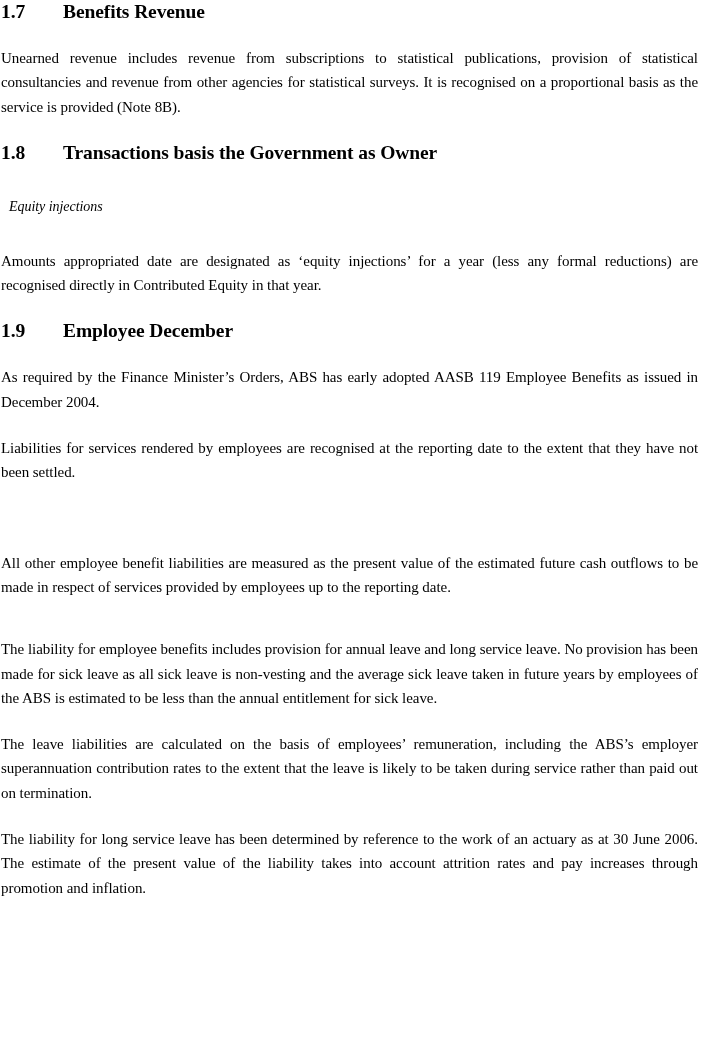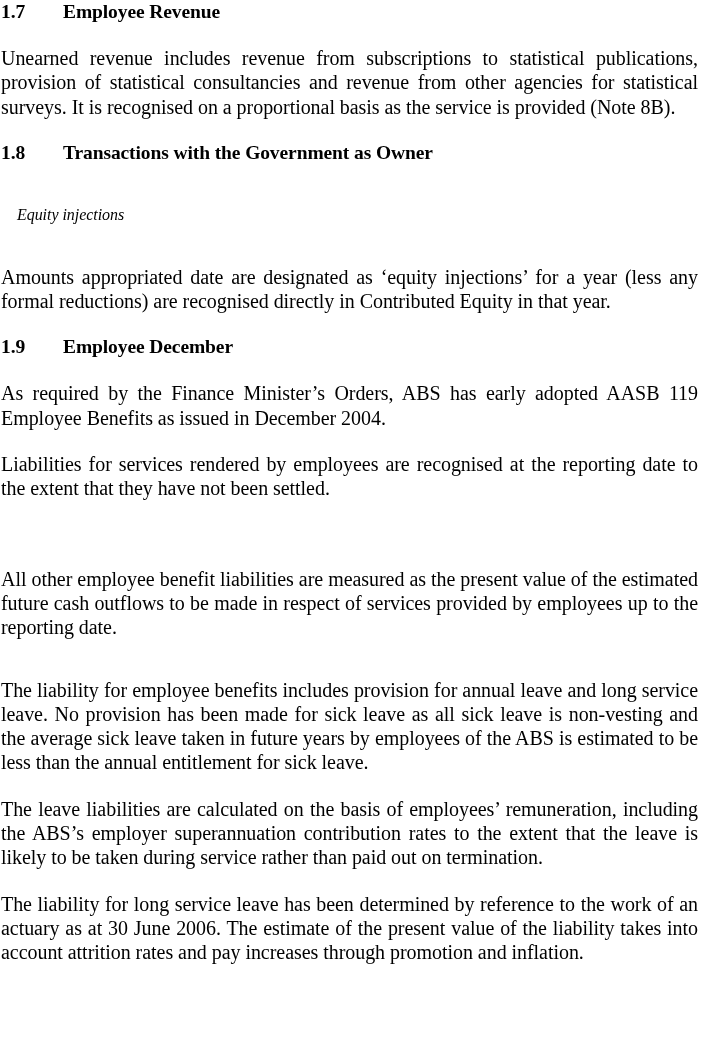--- a/index.html
+++ b/index.html
@@ -41,30 +41,30 @@
     width: 62px;
     flex: 0 0 62px;
   }
   .section-heading .sec-title {
     flex: 1 1 auto;
   }
 
   
   .sub-heading {
     font-style: italic;
-    font-size: 16px;
+    font-size: 14px;
     line-height: 24px;
-    margin: 16px;
+    margin: 8px;
     padding: 0;
     letter-spacing: -0.05px;
   }
 
   
   .para {
-    font-size: 20px;
+    font-size: 15px;
     line-height: 24.3px;
     text-align: justify;
     text-justify: inter-word;
     margin: 0;
     padding: 0;
     letter-spacing: -0.05px;
     word-spacing: 0px;
     hyphens: none;
   }
 
@@ -73,32 +73,32 @@
   .gap-19 { height: 19px; }
 </style>
 </head>
 <body>
 
 <div class="page">
   <div class="content">
 
     <div class="section-heading">
       <span class="sec-num">1.7</span>
-      <span class="sec-title">Employee Revenue</span>
+      <span class="sec-title">Benefits Revenue</span>
     </div>
 
     <div class="gap-22"></div>
 
     <p class="para">Unearned revenue includes revenue from subscriptions to statistical publications, provision of statistical consultancies and revenue from other agencies for statistical surveys. It is recognised on a proportional basis as the service is provided (Note 8B).</p>
 
     <div class="gap-22"></div>
 
     <div class="section-heading">
       <span class="sec-num">1.8</span>
-      <span class="sec-title">Transactions with the Government as Owner</span>
+      <span class="sec-title">Transactions basis the Government as Owner</span>
     </div>
 
     <div class="gap-22"></div>
 
     <p class="sub-heading">Equity injections</p>
 
     <div class="gap-22"></div>
 
     <p class="para">Amounts appropriated date are designated as ‘equity injections’ for a year (less any formal reductions) are recognised directly in Contributed Equity in that year.</p>
 

